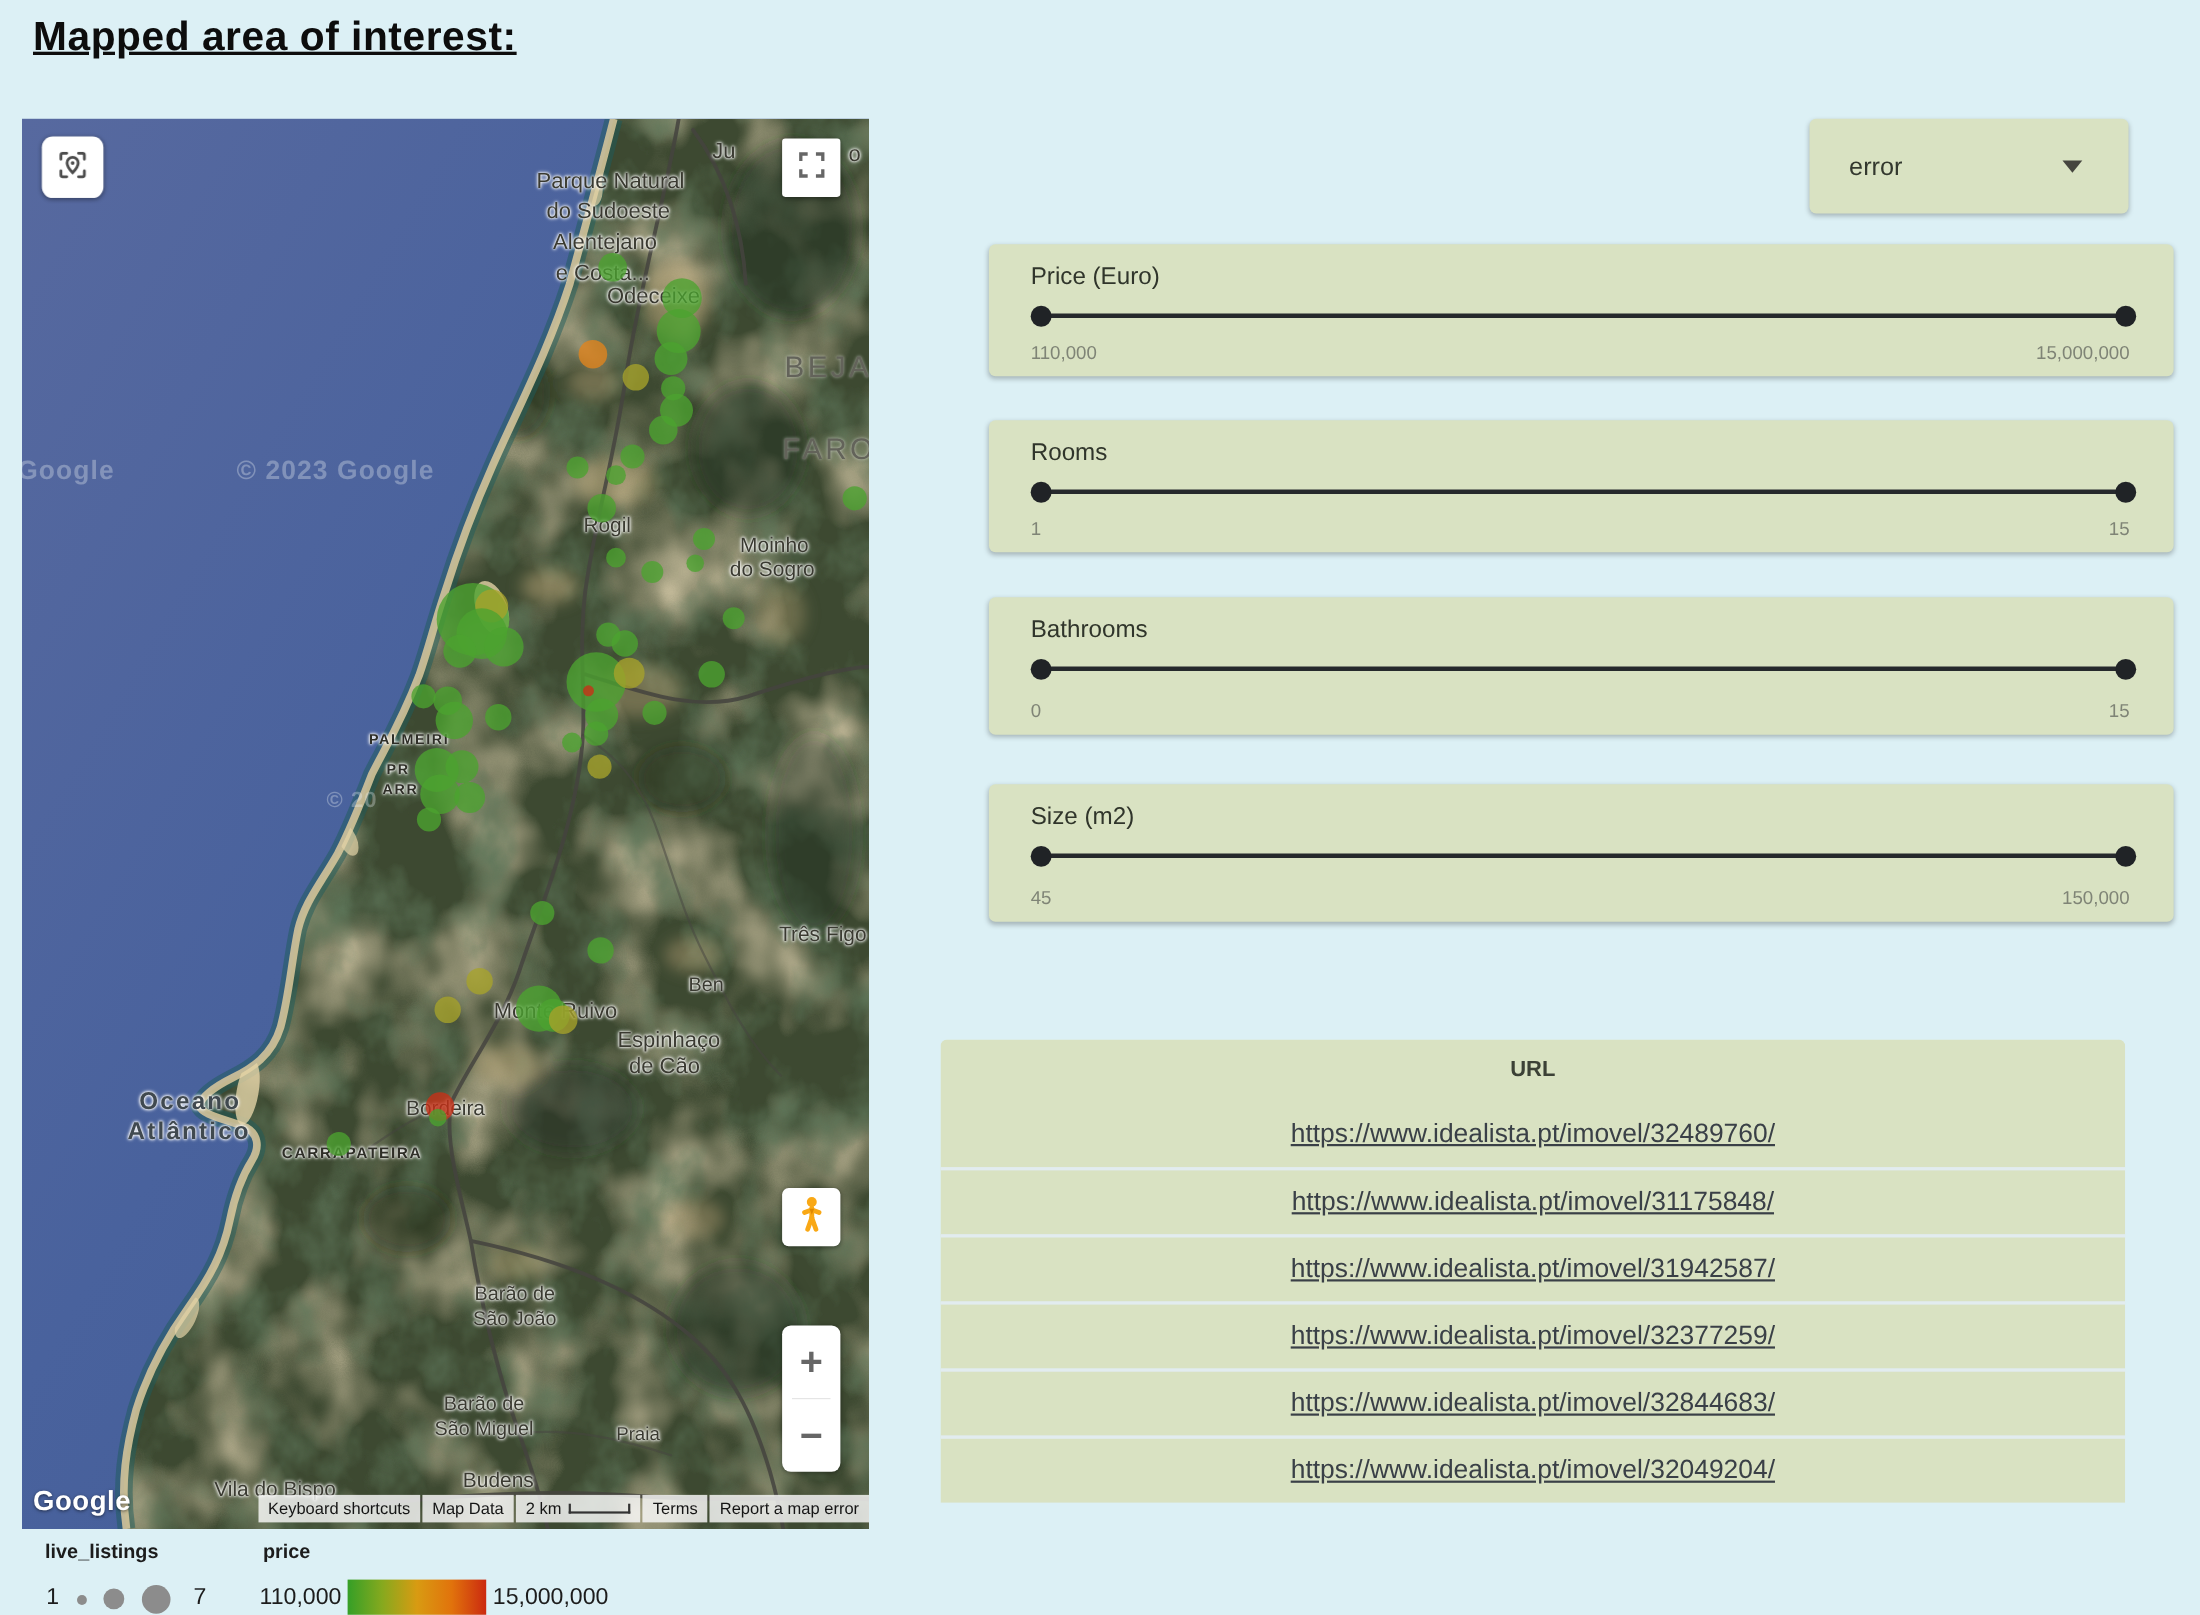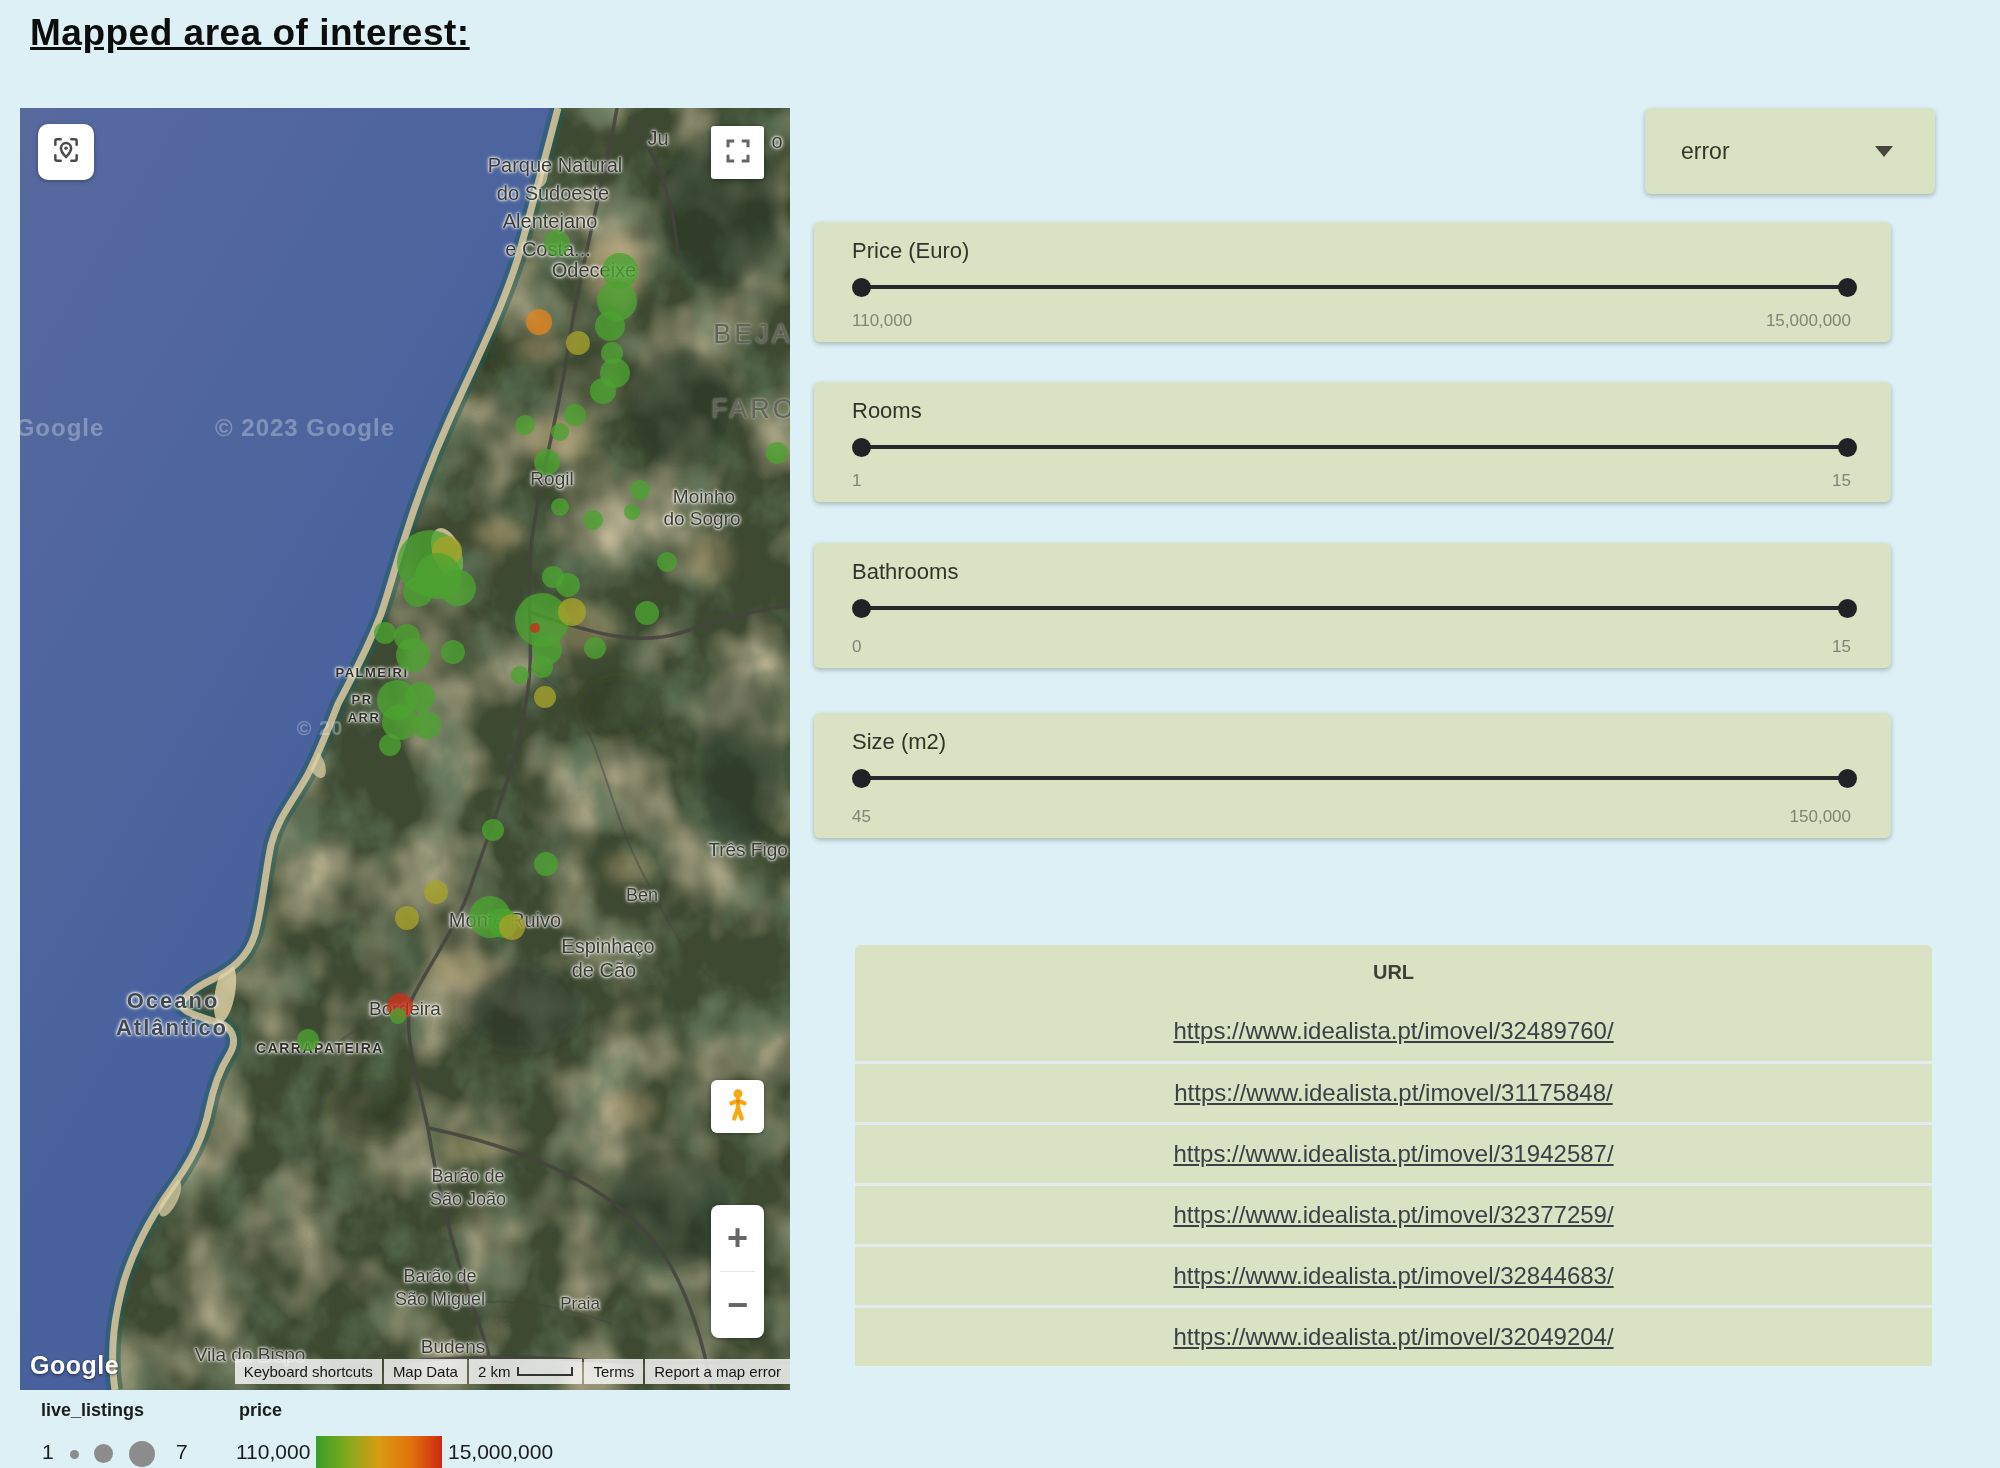--- a/index.html
+++ b/index.html
@@ -33,21 +33,21 @@
   .attribution{position:absolute;right:0;bottom:6px;display:flex;font-size:15px;color:#151515;z-index:8;}
   .attr-item{background:rgba(250,250,250,.82);padding:4px 9px;margin-left:2px;white-space:nowrap;display:flex;align-items:center;gap:7px;text-align:center;}
   .scalebar{display:inline-block;width:52px;height:7px;border:2px solid #333;border-top:none;}
 
   
   #status-dd{position:absolute;left:1645px;top:108px;width:290px;height:86px;background:#d9e2c2;border-radius:6px;
     box-shadow:0 2px 5px rgba(0,0,0,.25);display:flex;align-items:center;cursor:pointer;}
   #status-dd .dd-label{margin-left:36px;font-size:23px;color:#33382e;}
   #status-dd .caret{position:absolute;right:42px;width:0;height:0;border-left:9px solid transparent;border-right:9px solid transparent;border-top:11px solid #46463f;}
 
-  #filters{position:absolute;left:814px;top:222px;width:1077px;}
+  #filters{position:absolute;left:899px;top:222px;width:1077px;}
   .panel{position:relative;background:#d9e2c2;border-radius:6px;box-shadow:0 2px 5px rgba(0,0,0,.25);height:120px;margin-bottom:40px;}
   #filters div.panel:nth-of-type(2){margin-bottom:41px;}
   #filters div.panel:nth-of-type(3),#filters div.panel:nth-of-type(4){height:125px;margin-bottom:45px;}
   .panel-label{position:absolute;left:38px;top:16px;font-size:22px;color:#30352b;}
   .slider{position:absolute;left:47px;right:43px;top:62px;height:6px;}
   .slider .track{position:absolute;left:0;right:0;top:1px;height:4px;background:#26292c;border-radius:2px;}
   .handle{position:absolute;width:19px;height:19px;border-radius:50%;background:#202326;top:-6px;cursor:pointer;}
   .handle.left{left:-9px;} .handle.right{right:-9px;}
   .minv{position:absolute;left:38px;bottom:11px;font-size:17px;color:#7f8476;}
   .maxv{position:absolute;right:40px;bottom:11px;font-size:17px;color:#7f8476;}

